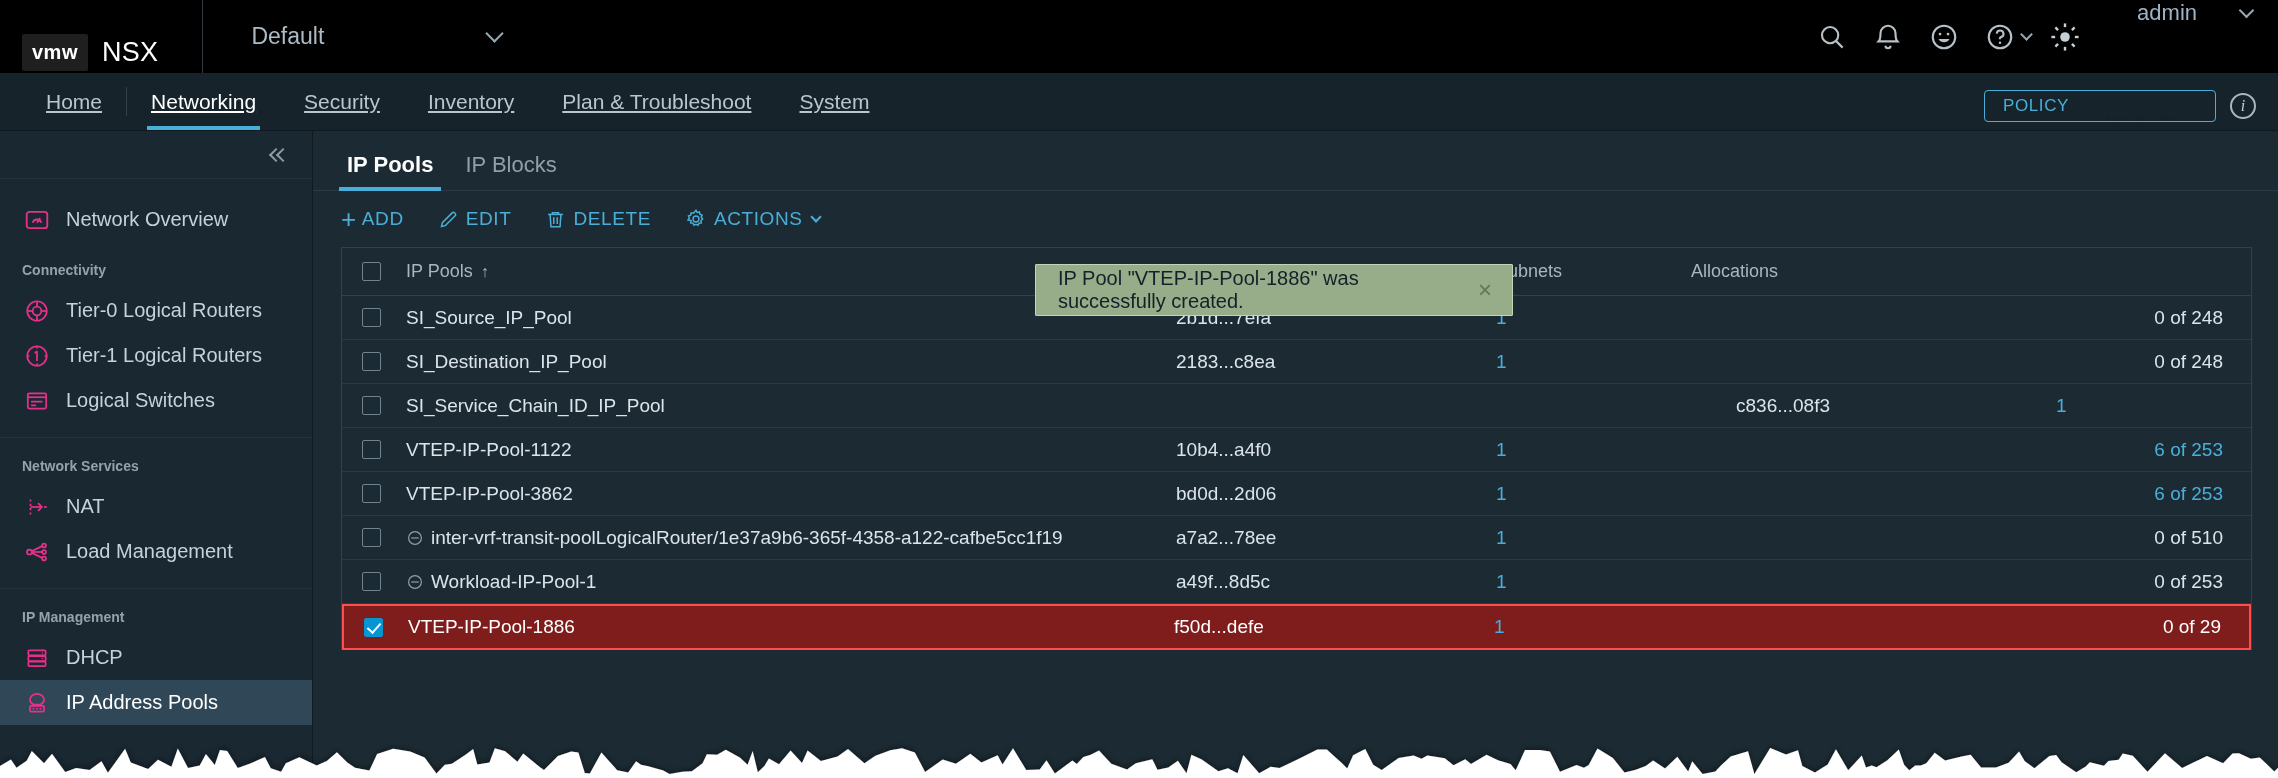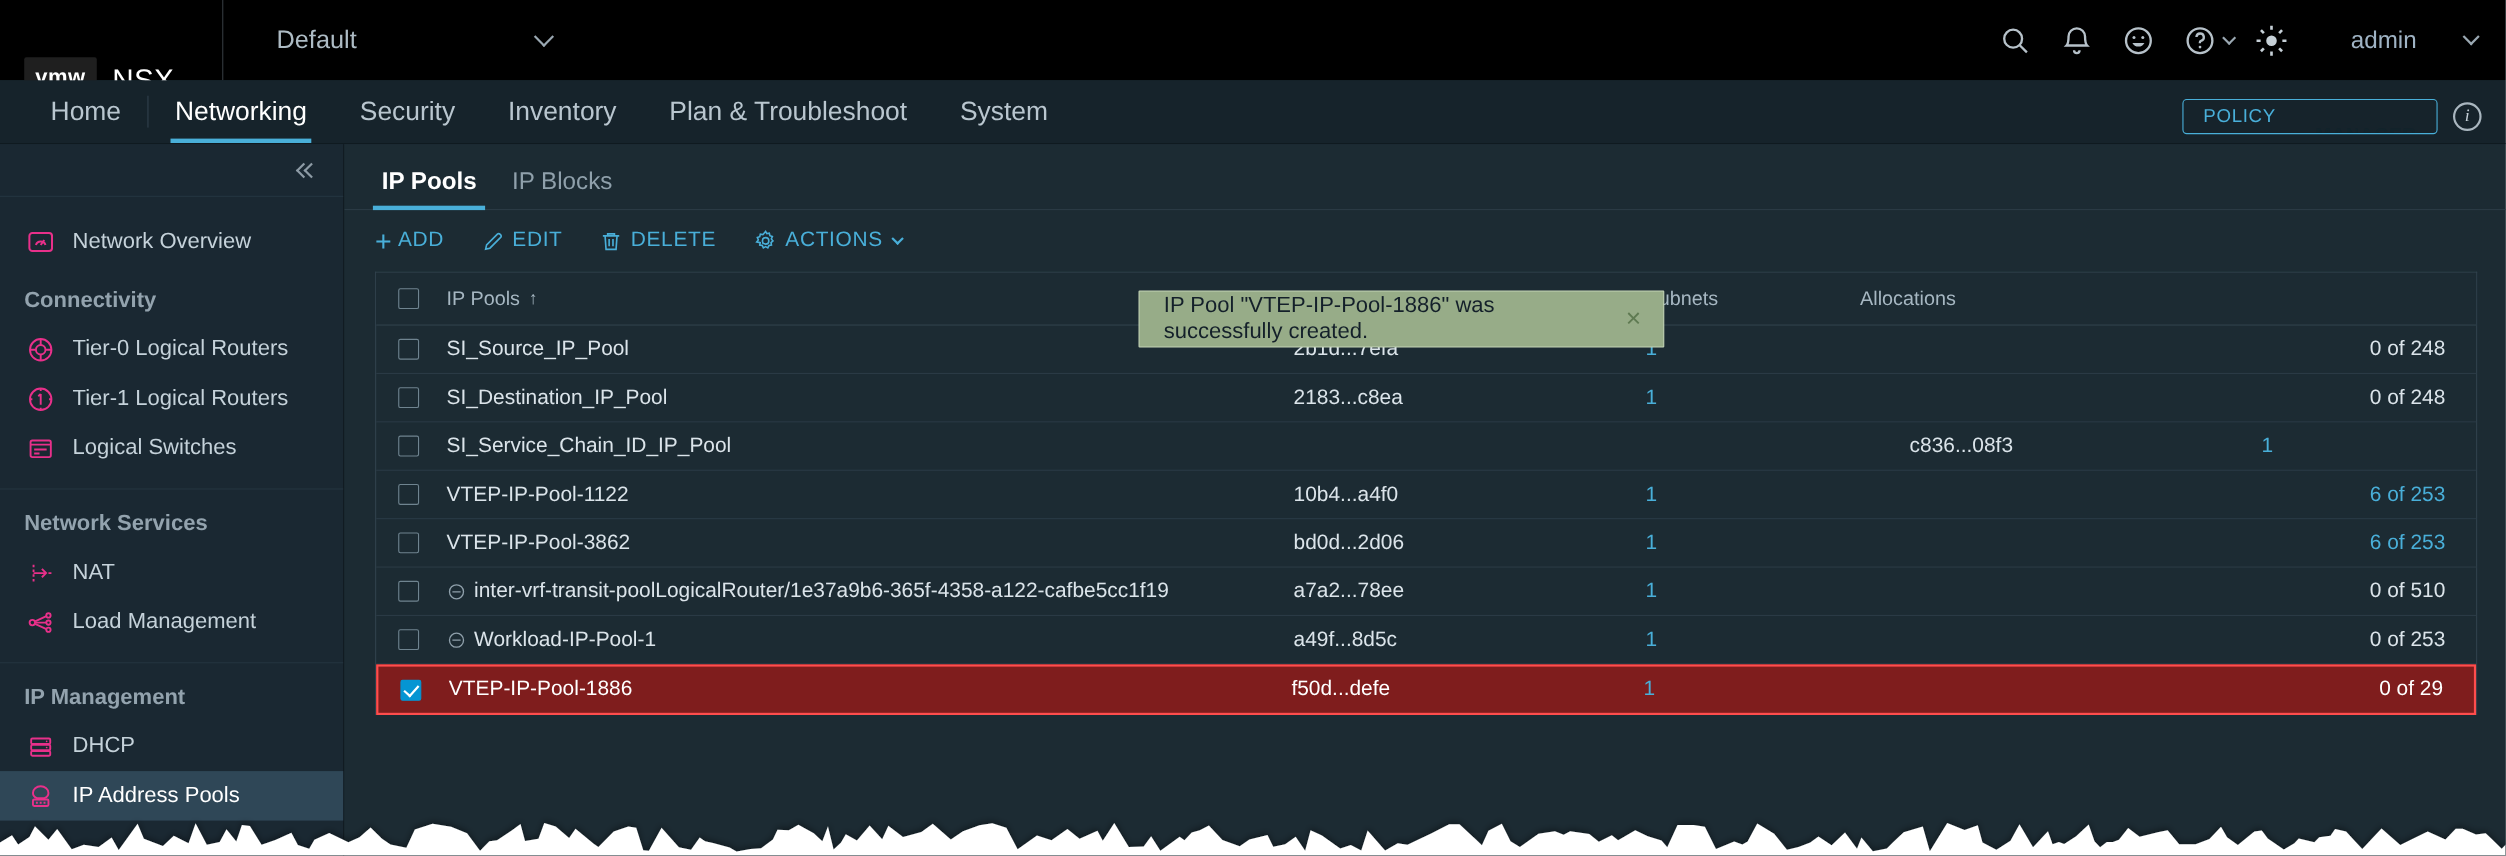--- a/index.html
+++ b/index.html
@@ -18,21 +18,21 @@
 
   
   .topbar {
     height: 73px;
     background: #000000;
     display: flex;
     align-items: center;
     position: relative;
   }
   .brand {
-    display: flex; align-items: flex-end;
+    display: flex; align-items: center;
     padding-left: 22px;
     height: 100%;
     margin-top: 32px;
   }
   .vmw-logo {
     background: #1f1f1f;
     color: #ffffff;
     font-weight: bold;
     font-size: 20px;
     letter-spacing: 0.5px;
@@ -62,21 +62,21 @@
   .chev {
     width: 13px; height: 13px;
     border-right: 2px solid #9aa8b2;
     border-bottom: 2px solid #9aa8b2;
     transform: rotate(45deg);
     margin-top: -6px;
   }
   .top-right {
     position: absolute; right: 0; top: 0;
     height: 73px;
-    display: flex; align-items: center;
+    display: flex; align-items: flex-start;
     padding-right: 26px;
   }
   .ticon {
     width: 56px; height: 73px;
     display: flex; align-items: center; justify-content: center;
     cursor: pointer;
   }
   .ticon svg { display: block; }
   .help-group { display: flex; align-items: center; margin-right: 6px; }
   .help-chev {
@@ -105,23 +105,24 @@
     background: #16232b;
     display: flex;
     align-items: stretch;
     position: relative;
     border-bottom: 1px solid #0f1a20;
   }
   .nav-item {
     display: flex; align-items: center;
     padding: 0 24px;
     color: #b9c6cf;
-    font-size: 24px;
-    cursor: pointer;
-    position: relative;
+    font-size: 21px;
+    cursor: pointer;
+    position: relative;
+    text-decoration: underline;
   }
   .nav-item.first { margin-left: 22px; }
   .nav-divider {
     width: 1px; background: #31414c;
     margin: 14px 0;
   }
   .nav-item.active { color: #ffffff; }
   .nav-item.active::after {
     content: "";
     position: absolute;
@@ -206,21 +207,21 @@
   }
   .side-item.sel { background: #2f4757; color: #ffffff; }
   .side-ico {
     width: 30px; height: 30px;
     margin-right: 14px;
     display: flex; align-items: center; justify-content: center;
     flex: 0 0 30px;
   }
   .side-head {
     color: #93a3ae;
-    font-size: 20px;
+    font-size: 14px;
     font-weight: bold;
     padding: 20px 0 10px 22px;
   }
   .side-sep {
     height: 1px; background: #243540;
     margin: 14px 0 0 0;
   }
   .side-top-pad { height: 18px; }
 
   

